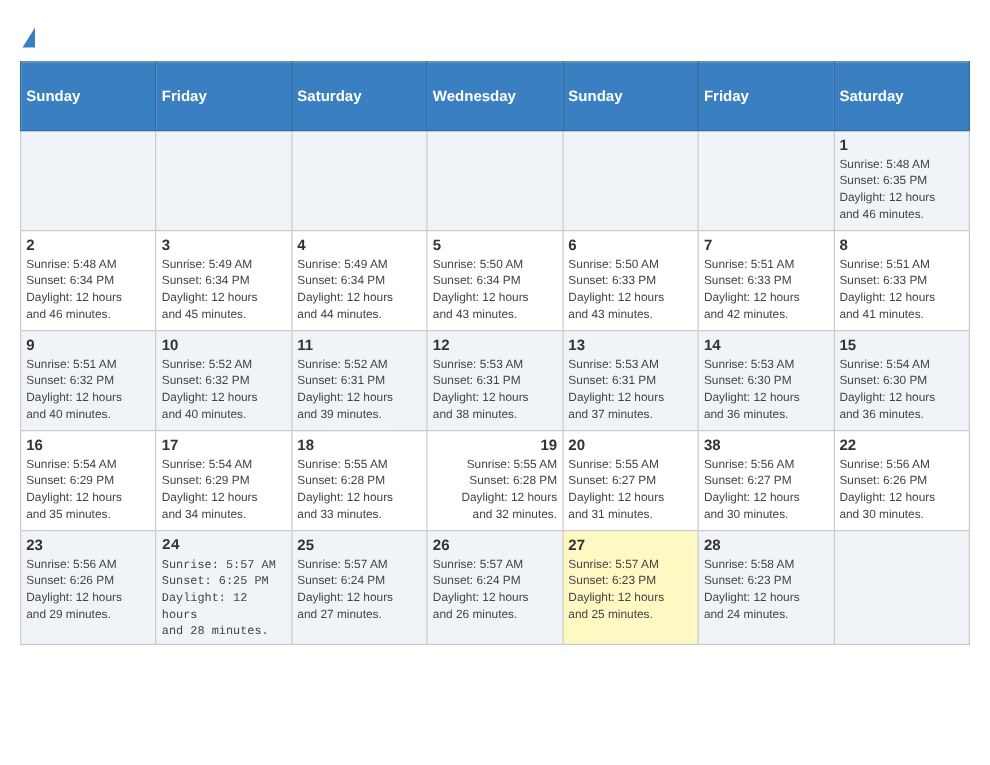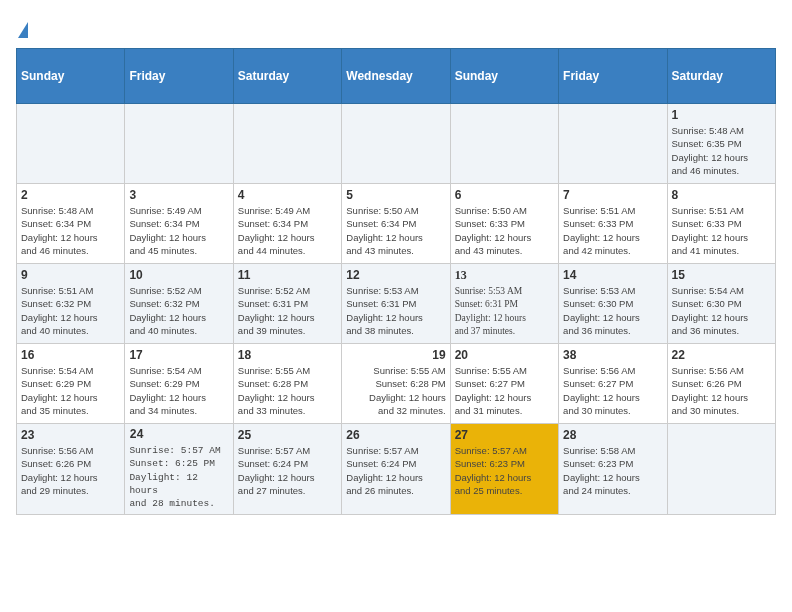--- a/index.html
+++ b/index.html
@@ -218,21 +218,21 @@
 Daylight: 12 hours
 and 39 minutes.</div>
         </td>
         <td style="background-color: rgb(240, 244, 248);">
           <div class="day-number">12</div>
           <div class="day-info" style="white-space: pre-line;">Sunrise: 5:53 AM
 Sunset: 6:31 PM
 Daylight: 12 hours
 and 38 minutes.</div>
         </td>
-        <td style="background-color: rgb(240, 244, 248); font-family: Liberation Serif, serif;">
+        <td style="background-color: rgb(240, 244, 248);">
           <div class="day-number">13</div>
           <div class="day-info" style="white-space: pre-line;">Sunrise: 5:53 AM
 Sunset: 6:31 PM
 Daylight: 12 hours
 and 37 minutes.</div>
         </td>
         <td style="background-color: rgb(240, 244, 248);">
           <div class="day-number">14</div>
           <div class="day-info" style="white-space: pre-line;">Sunrise: 5:53 AM
 Sunset: 6:30 PM
@@ -320,21 +320,21 @@
 Daylight: 12 hours
 and 27 minutes.</div>
         </td>
         <td style="background-color: rgb(240, 244, 248);">
           <div class="day-number">26</div>
           <div class="day-info" style="white-space: pre-line;">Sunrise: 5:57 AM
 Sunset: 6:24 PM
 Daylight: 12 hours
 and 26 minutes.</div>
         </td>
-        <td style="background-color: #eab308; margin-top: 28px;">
+        <td style="background-color: #fef9c3; margin-top: 28px;">
           <div class="day-number">27</div>
           <div class="day-info" style="white-space: pre-line;">Sunrise: 5:57 AM
 Sunset: 6:23 PM
 Daylight: 12 hours
 and 25 minutes.</div>
         </td>
         <td style="background-color: rgb(240, 244, 248);">
           <div class="day-number">28</div>
           <div class="day-info" style="white-space: pre-line;">Sunrise: 5:58 AM
 Sunset: 6:23 PM

